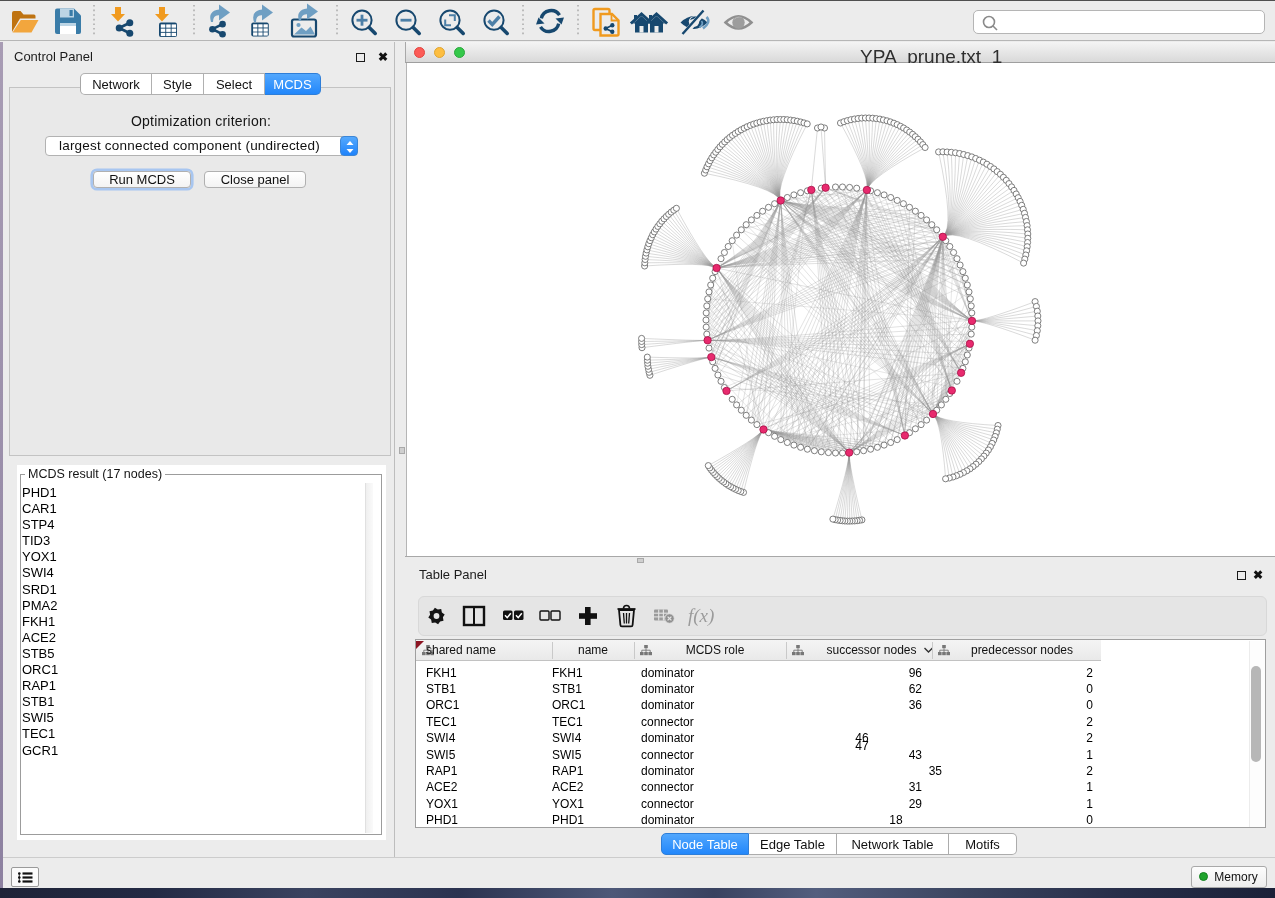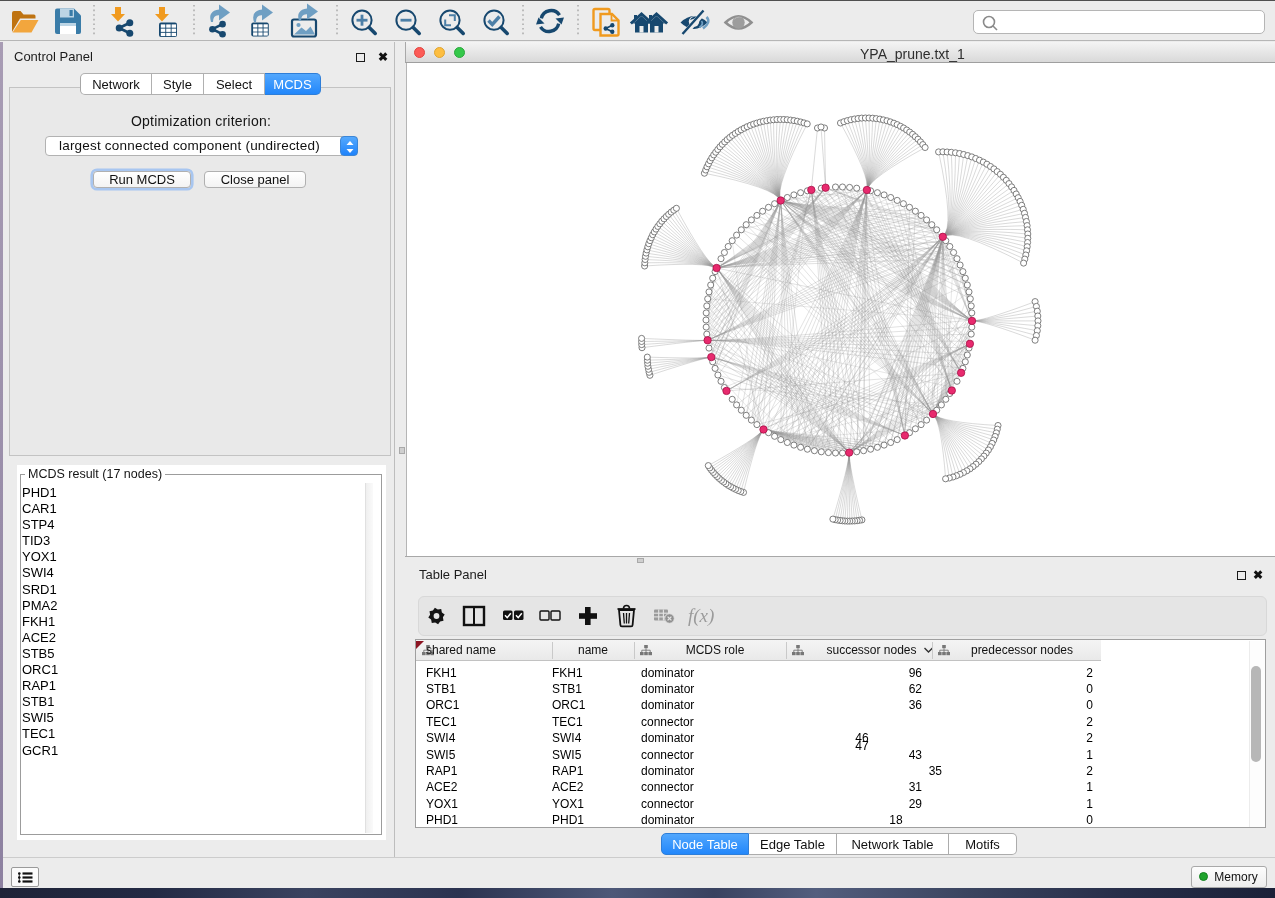--- a/index.html
+++ b/index.html
@@ -29,21 +29,21 @@
 #runbtn{left:93px;top:171px;width:98px;line-height:15px;box-shadow:0 0 0 2.6px rgba(115,170,245,.55)}
 #closebtn{left:204px;top:171px;width:102px;line-height:15px}
 #mcdsbox{left:17px;top:465px;width:369px;height:375px;background:#fff}
 #fsborder{left:20px;top:474px;width:362px;height:361px;border:1px solid #9c9c9c}
 #fslegend{left:25px;top:467px;background:#fff;padding:0 3px;font-size:12.5px;color:#141414}
 #mcdslist{left:22px;top:485px;width:343px;font-size:13px;line-height:16.1px;color:#000}
 #mcdssb{left:365px;top:483px;width:8px;height:350px;background:linear-gradient(90deg,#efefef,#fafafa);border-left:1px solid #e0e0e0}
 
 #nettitle{left:405px;top:42px;width:870px;height:21px;background:linear-gradient(180deg,#f4f4f4,#d9d9d9);border-bottom:1px solid #9f9f9f;border-left:1px solid #a8a8a8}
 .light{position:absolute;top:47px;width:11px;height:11px;border-radius:50%}
-#ntext{left:860px;top:46px;font-size:14px;color:#2e2e2e}
+#ntext{left:860px;top:46px;font-size:19px;color:#2e2e2e}
 #netcanvas{left:406px;top:63px;width:869px;height:493px;background:#fff;border-left:1px solid #b5b5b5}
 #netbottom{left:405px;top:556px;width:870px;height:1px;background:#a8a8a8}
 .handle{position:absolute;background:#cfcfcf;border:1px solid #a9a9a9}
 
 #tp-title{left:419px;top:567px;font-size:13px;color:#1c1c1c}
 #tbtoolbar{left:418px;top:596px;width:849px;height:40px;background:#e5e5e5;border:1px solid #d8d8d8;border-radius:6px}
 #tablebox{left:415px;top:639px;width:851px;height:189px;background:#fff;border:1px solid #9f9f9f}
 #thead{position:absolute;left:416px;top:640px;width:685px;height:21px;background:linear-gradient(180deg,#f4f4f4,#e9e9e9);border-bottom:1px solid #c2c2c2;font-size:12px;color:#111}
 .hsep{position:absolute;top:2px;height:17px;width:1px;background:#c9c9c9}
 .hcell{position:absolute;top:3px}

